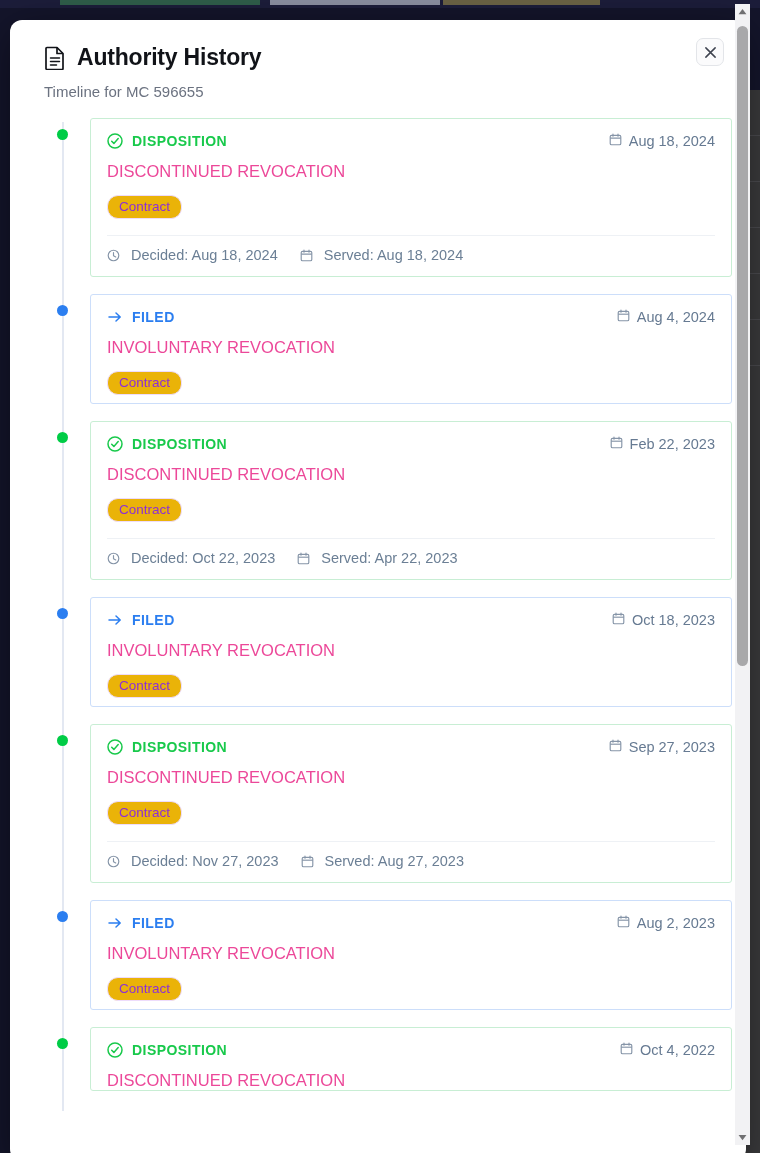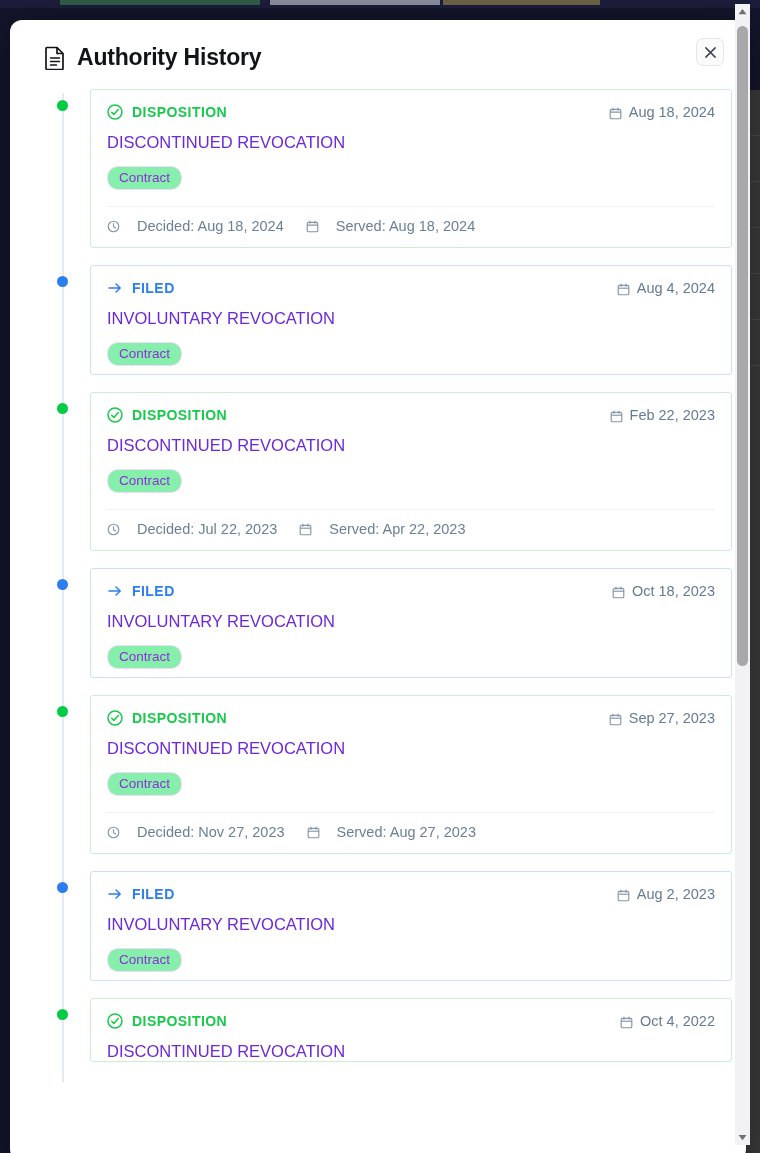--- a/index.html
+++ b/index.html
@@ -178,57 +178,57 @@
   .kind-label {
     font-size: 14px;
     font-weight: bold;
     letter-spacing: 0.45px;
   }
   .card.disposition .kind-label { color: #18c94b; }
   .card.filed .kind-label { color: #2b7ef0; }
 
   .card-date {
     display: flex;
-    align-items: flex-end;
+    align-items: flex-start;
     gap: 7px;
     font-size: 14.5px;
     color: #667a92;
   }
   .card-date svg { width: 13px; height: 13px; flex: none; }
 
   .card-title {
     margin-top: 13px;
     font-size: 16.5px;
-    color: #6d28d9;
+    color: #ec4899;
   }
 
   .badge-row { margin-top: 14px; }
   .badge {
     display: inline-block;
     font-size: 13.5px;
     color: #8d2fd6;
-    background: #86efac;
+    background: #eab308;
     border: 1px solid #eedcfb;
     border-radius: 11px;
     padding: 3px 11px 4px 11px;
   }
 
   .card-footer {
     margin-top: 16px;
     border-top: 1px solid #eef1f5;
     padding: 11px 0 13px 0;
     display: flex;
     gap: 22px;
     font-size: 14.5px;
     color: #6b7f95;
   }
   .footer-item {
     display: flex;
     align-items: center;
-    gap: 17px;
+    gap: 11px;
   }
   .footer-item svg { width: 13px; height: 13px; flex: none; }
 
   
   #scrollbar {
     position: absolute;
     top: 4px;
     right: 10px;
     width: 15px;
     height: 1141px;
@@ -285,20 +285,21 @@
 
     <div id="modal-header">
       <div id="title-row">
         <svg id="doc-icon" viewBox="0 0 22 24">
           <path d="M3 1.5 h10 l6 6 v15 a1 1 0 0 1 -1 1 h-15 a1 1 0 0 1 -1 -1 v-20 a1 1 0 0 1 1 -1 z" fill="none" stroke="#111318" stroke-width="1.7" stroke-linejoin="round"></path>
           <path d="M13 1.5 v6 h6" fill="none" stroke="#111318" stroke-width="1.7" stroke-linejoin="round"></path>
           <path d="M6.5 12 h9 M6.5 15.5 h9 M6.5 19 h6" stroke="#111318" stroke-width="1.5" stroke-linecap="round"></path>
         </svg>
         <div id="modal-title">Authority History</div>
       </div>
+      <div id="modal-subtitle">Timeline for MC 596655</div>
     </div>
 
     <div id="timeline">
       <div id="timeline-rail"></div>
       <div id="timeline-events">
           <div class="event">
             <div class="event-dot disposition"></div>
             <div class="card disposition">
               <div class="card-top">
                 <div class="card-kind">
@@ -382,21 +383,21 @@
                 </div>
               </div>
               <div class="card-title">DISCONTINUED REVOCATION</div>
               <div class="badge-row"><span class="badge">Contract</span></div>
               <div class="card-footer">
                 <div class="footer-item">
                   <svg viewBox="0 0 14 14">
                     <circle cx="7" cy="7" r="5.7" fill="none" stroke="#8695a8" stroke-width="1.25"></circle>
                     <path d="M7 3.8 V7.2 L9.4 8.6" fill="none" stroke="#8695a8" stroke-width="1.25" stroke-linecap="round" stroke-linejoin="round"></path>
                   </svg>
-                  <span>Decided: Jul 22, 2023</span>
+                  <span>Decided: Oct 22, 2023</span>
                 </div>
                 <div class="footer-item">
                   <svg viewBox="0 0 14 14">
                     <rect x="1.3" y="2.6" width="11.4" height="10.1" rx="1.4" fill="none" stroke="#8695a8" stroke-width="1.25"></rect>
                     <path d="M1.3 5.6 H12.7" stroke="#8695a8" stroke-width="1.25"></path>
                     <path d="M4.3 1.2 V3.4 M9.7 1.2 V3.4" stroke="#8695a8" stroke-width="1.25" stroke-linecap="round"></path>
                   </svg>
                   <span>Served: Apr 22, 2023</span>
                 </div>
               </div>

